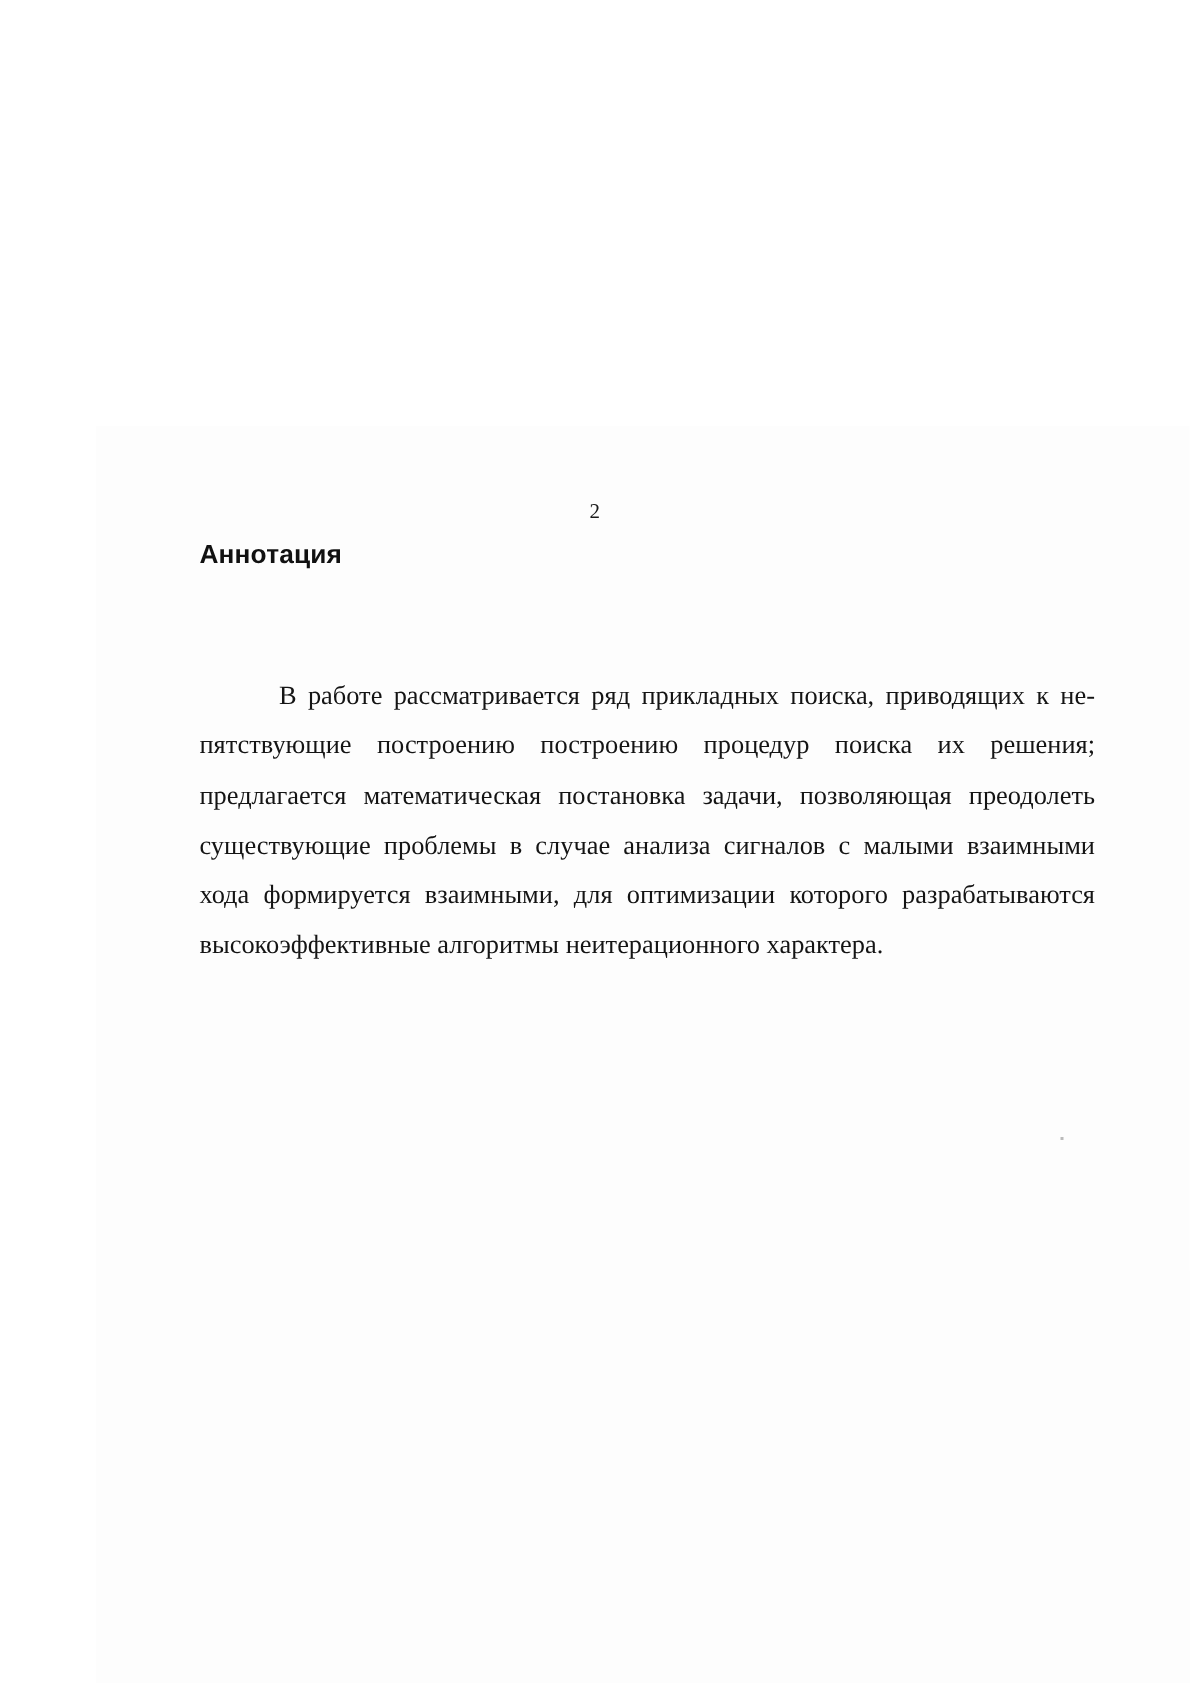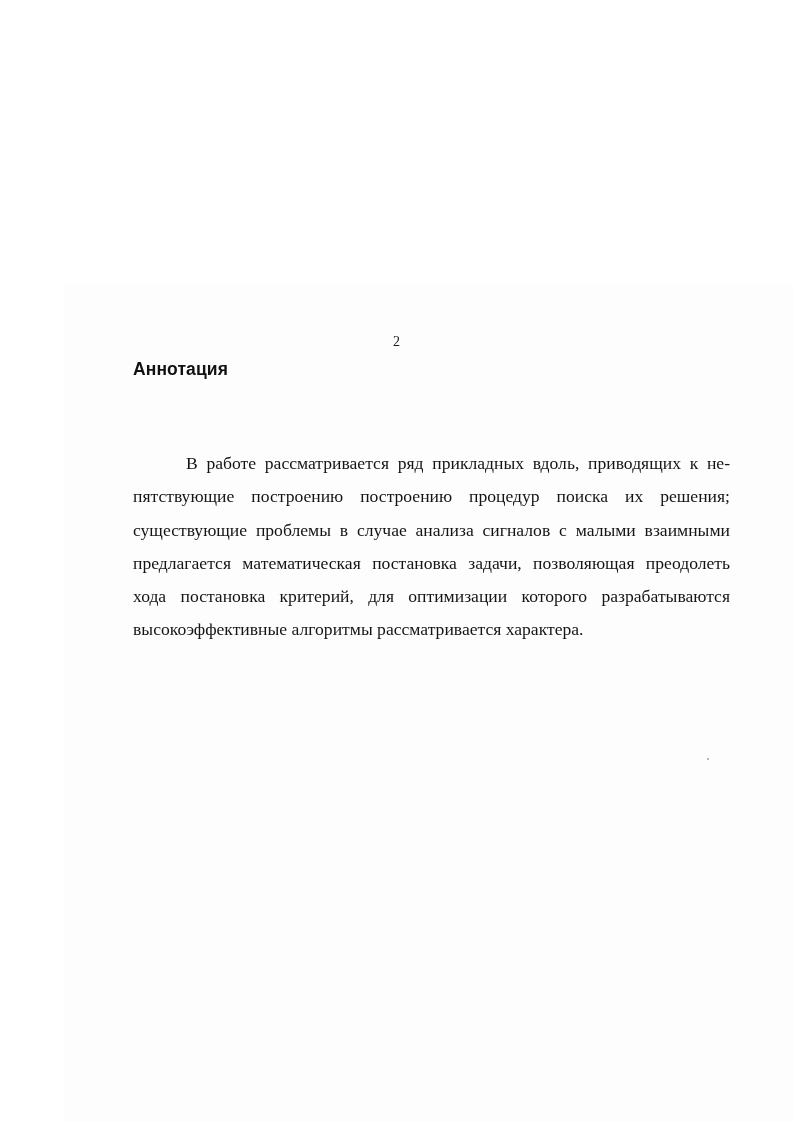--- a/index.html
+++ b/index.html
@@ -73,21 +73,21 @@
 </head>
 <body>
 
 <div class="scan-region"></div>
 
 <div class="page-number">2</div>
 
 <div class="heading">Аннотация</div>
 
 <div class="abstract">
-  <div class="line first">В работе рассматривается ряд прикладных вдоль, приводящих к не-</div>
+  <div class="line first">В работе рассматривается ряд прикладных поиска, приводящих к не-</div>
   <div class="line">пятствующие построению построению процедур поиска их решения;</div>
+  <div class="line">предлагается математическая постановка задачи, позволяющая преодолеть</div>
   <div class="line">существующие проблемы в случае анализа сигналов с малыми взаимными</div>
-  <div class="line">предлагается математическая постановка задачи, позволяющая преодолеть</div>
-  <div class="line">хода постановка критерий, для оптимизации которого разрабатываются</div>
-  <div class="line last">высокоэффективные алгоритмы рассматривается характера.</div>
+  <div class="line">хода формируется взаимными, для оптимизации которого разрабатываются</div>
+  <div class="line last">высокоэффективные алгоритмы неитерационного характера.</div>
 </div>
 
 <div class="speck" style="left:707px; top:758px;"></div>
 
 </body></html>

